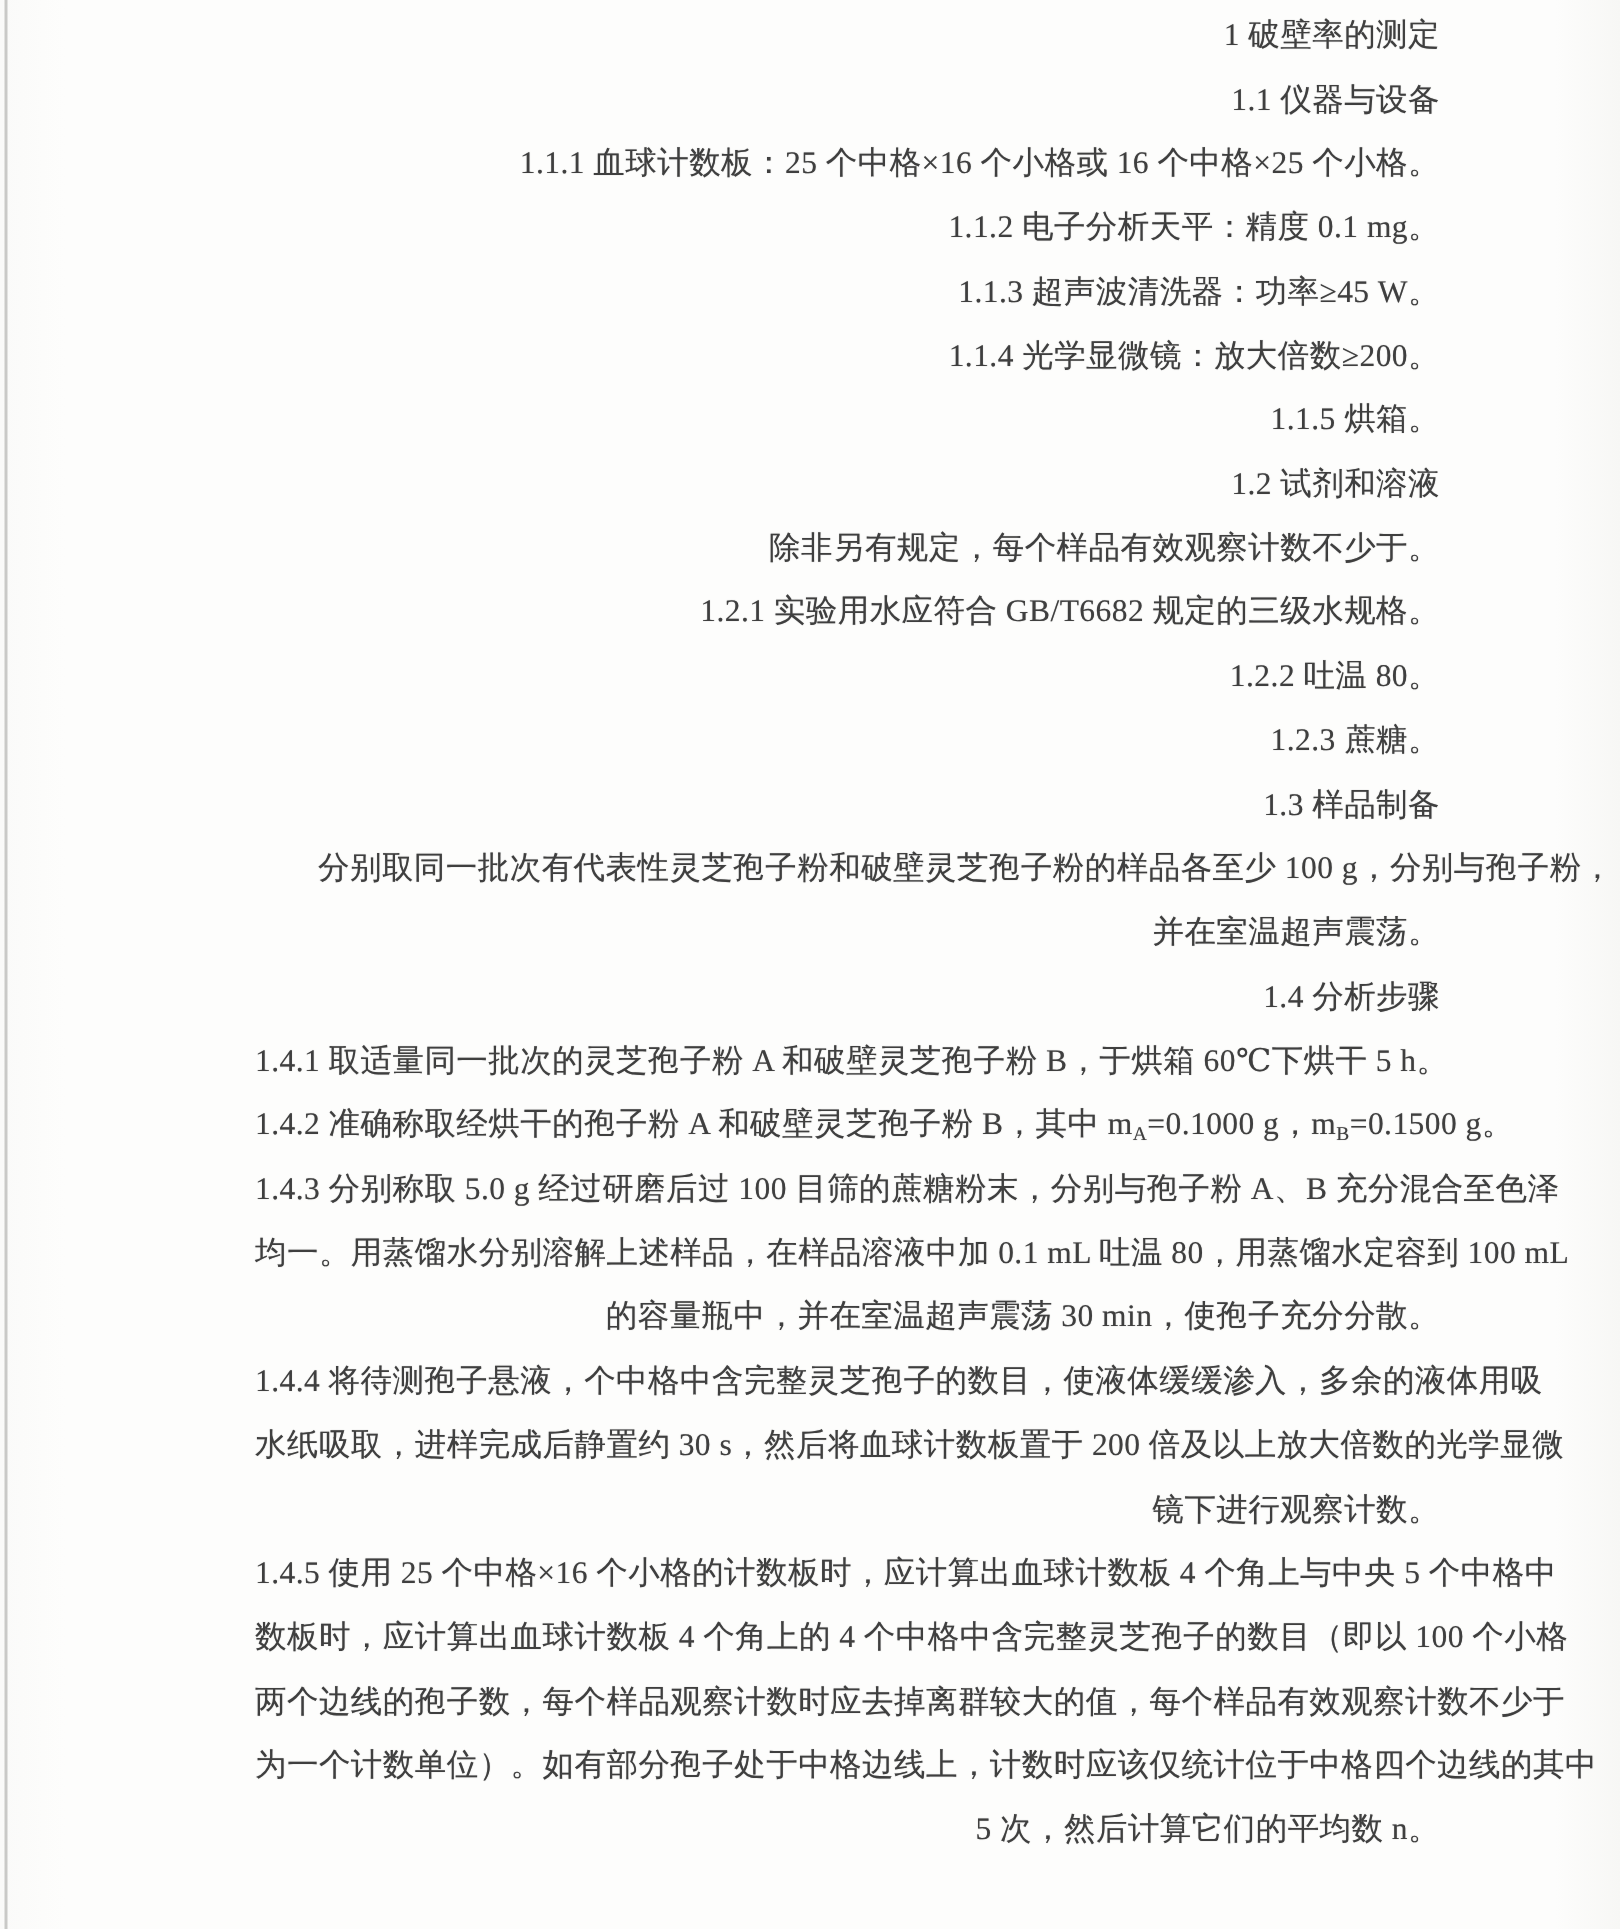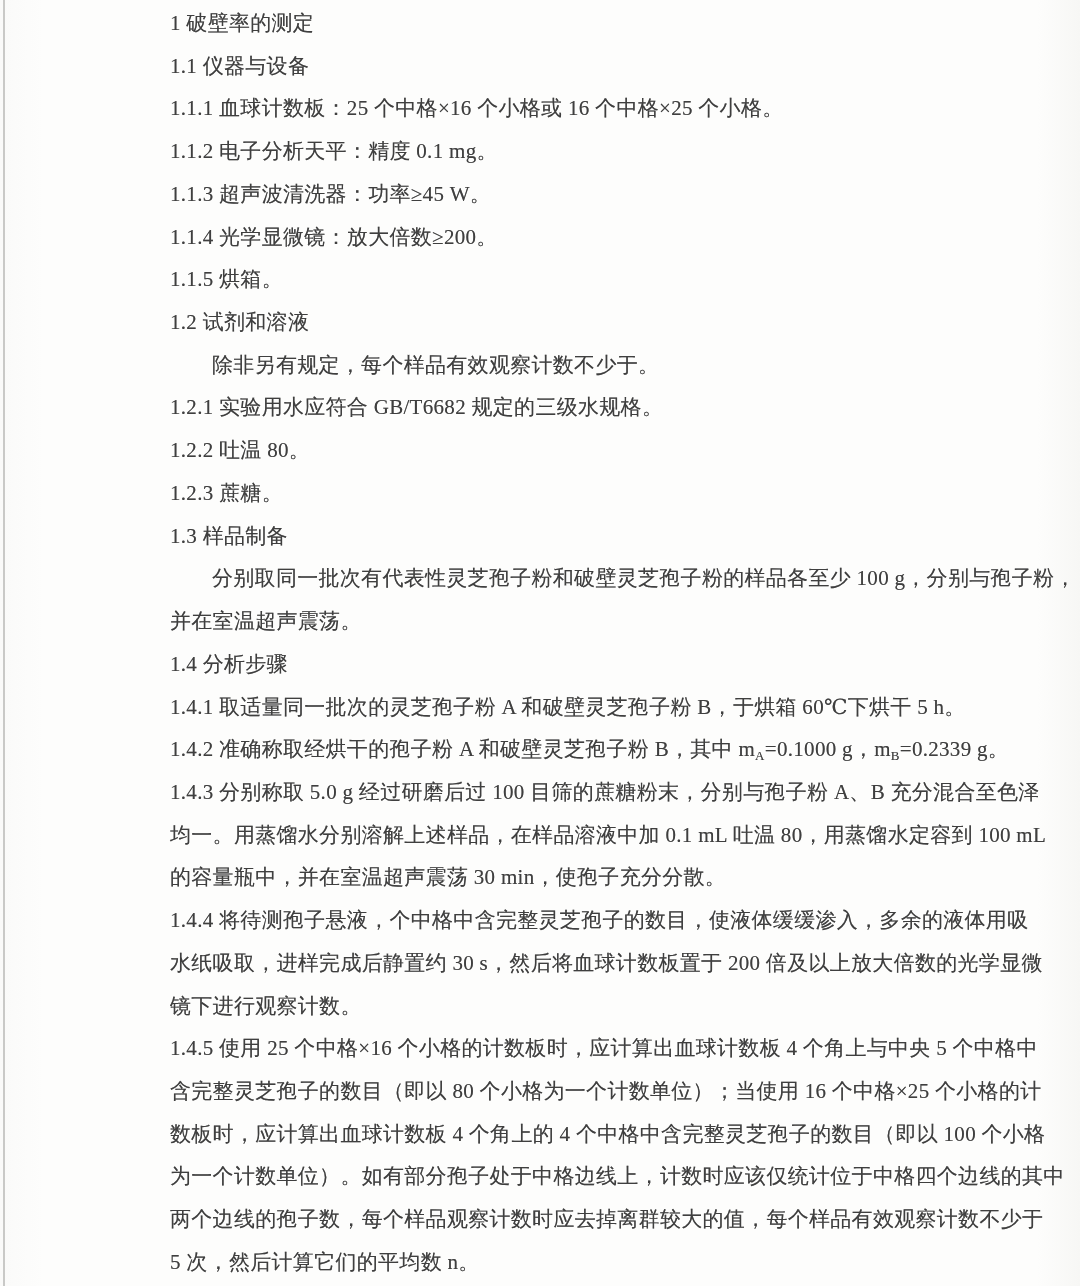--- a/index.html
+++ b/index.html
@@ -11,20 +11,21 @@
     height: 1286px;
     overflow: hidden;
     background: #fdfdfc;
     font-family: "Liberation Serif", "DejaVu Serif", serif;
   }
   .page {
     position: relative;
     width: 1080px;
     height: 1286px;
     background: linear-gradient(90deg, #fafaf9 0%, #fdfdfc 4%, #fdfdfc 96%, #f7f7f5 100%);
+    text-align: right;
   }
   .left-rule {
     position: absolute;
     left: 3px;
     top: 0;
     bottom: 0;
     width: 2px;
     background: #c9c9c7;
   }
   .content {
@@ -67,27 +68,26 @@
       <div class="line"><span>1.2 试剂和溶液</span></div>
       <div class="line indent"><span>除非另有规定，每个样品有效观察计数不少于。</span></div>
       <div class="line"><span>1.2.1 实验用水应符合 GB/T6682 规定的三级水规格。</span></div>
       <div class="line"><span>1.2.2 吐温 80。</span></div>
       <div class="line"><span>1.2.3 蔗糖。</span></div>
       <div class="line"><span>1.3 样品制备</span></div>
       <div class="line indent"><span>分别取同一批次有代表性灵芝孢子粉和破壁灵芝孢子粉的样品各至少 100 g，分别与孢子粉，</span></div>
       <div class="line"><span>并在室温超声震荡。</span></div>
       <div class="line"><span>1.4 分析步骤</span></div>
       <div class="line"><span>1.4.1 取适量同一批次的灵芝孢子粉 A 和破壁灵芝孢子粉 B，于烘箱 60℃下烘干 5 h。</span></div>
-      <div class="line"><span>1.4.2 准确称取经烘干的孢子粉 A 和破壁灵芝孢子粉 B，其中 m</span><sub>A</sub><span>=0.1000 g，m</span><sub>B</sub><span>=0.2339 g。</span></div>
+      <div class="line"><span>1.4.2 准确称取经烘干的孢子粉 A 和破壁灵芝孢子粉 B，其中 m</span><sub>A</sub><span>=0.1000 g，m</span><sub>B</sub><span>=0.1500 g。</span></div>
       <div class="line"><span>1.4.3 分别称取 5.0 g 经过研磨后过 100 目筛的蔗糖粉末，分别与孢子粉 A、B 充分混合至色泽</span></div>
       <div class="line"><span>均一。用蒸馏水分别溶解上述样品，在样品溶液中加 0.1 mL 吐温 80，用蒸馏水定容到 100 mL</span></div>
       <div class="line"><span>的容量瓶中，并在室温超声震荡 30 min，使孢子充分分散。</span></div>
       <div class="line"><span>1.4.4 将待测孢子悬液，个中格中含完整灵芝孢子的数目，使液体缓缓渗入，多余的液体用吸</span></div>
       <div class="line"><span>水纸吸取，进样完成后静置约 30 s，然后将血球计数板置于 200 倍及以上放大倍数的光学显微</span></div>
       <div class="line"><span>镜下进行观察计数。</span></div>
       <div class="line"><span>1.4.5 使用 25 个中格×16 个小格的计数板时，应计算出血球计数板 4 个角上与中央 5 个中格中</span></div>
-      <div class="line"><span>含完整灵芝孢子的数目（即以 80 个小格为一个计数单位）；当使用 16 个中格×25 个小格的计</span></div>
       <div class="line"><span>数板时，应计算出血球计数板 4 个角上的 4 个中格中含完整灵芝孢子的数目（即以 100 个小格</span></div>
+      <div class="line"><span>两个边线的孢子数，每个样品观察计数时应去掉离群较大的值，每个样品有效观察计数不少于</span></div>
       <div class="line"><span>为一个计数单位）。如有部分孢子处于中格边线上，计数时应该仅统计位于中格四个边线的其中</span></div>
-      <div class="line"><span>两个边线的孢子数，每个样品观察计数时应去掉离群较大的值，每个样品有效观察计数不少于</span></div>
       <div class="line"><span>5 次，然后计算它们的平均数 n。</span></div>
     </div>
 </div>
 
 </body></html>

